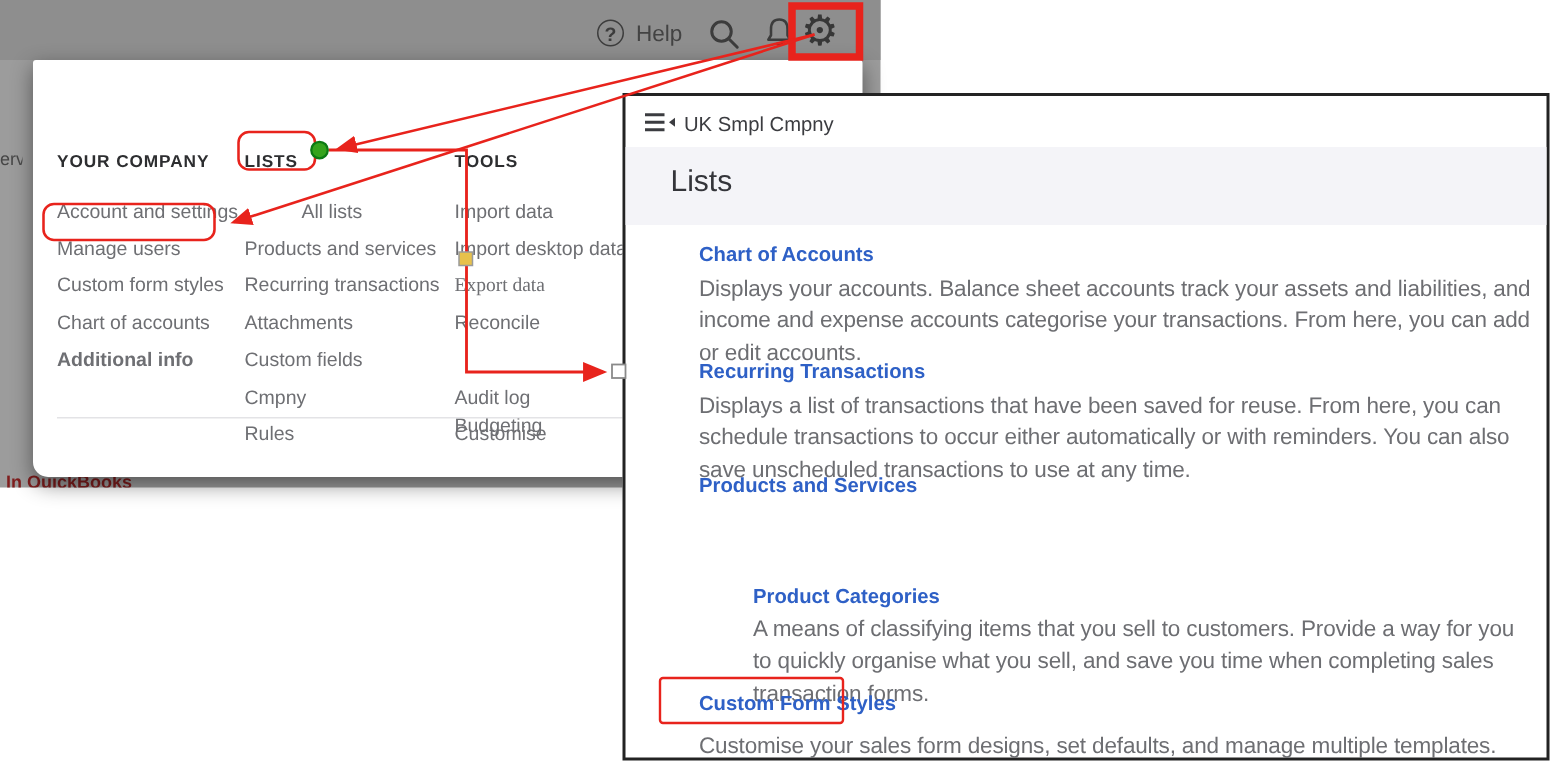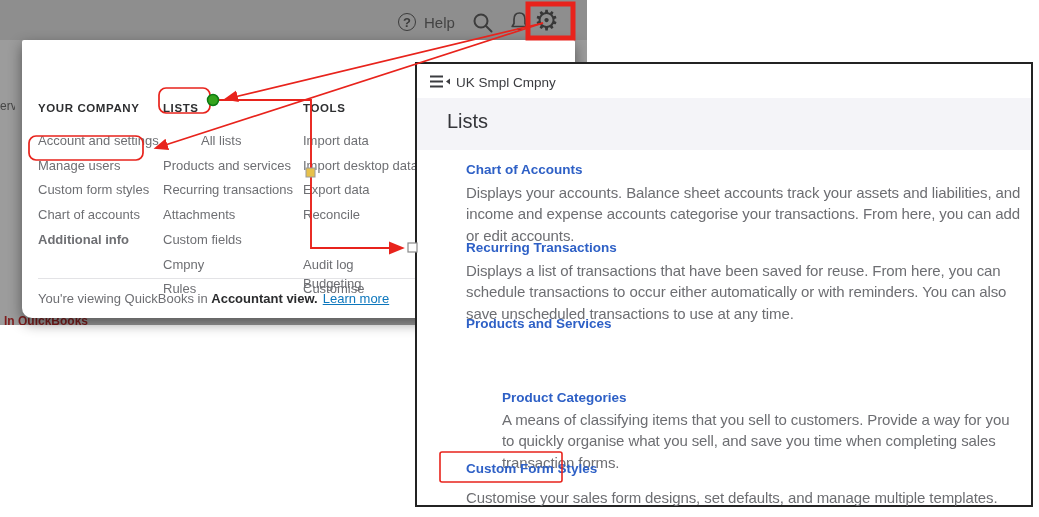--- a/index.html
+++ b/index.html
@@ -76,30 +76,27 @@
     <div class="menu-item" style="left:151px;top:93px;margin-left:28px;">All lists</div>
     <div class="menu-item" style="left:141px;top:118px;">Products and services</div>
     <div class="menu-item" style="left:141px;top:142px;">Recurring transactions</div>
     <div class="menu-item" style="left:141px;top:167px;">Attachments</div>
     <div class="menu-item" style="left:141px;top:192px;">Custom fields</div>
     <div class="menu-item" style="left:141px;top:217px;">Cmpny</div>
     <div class="menu-item" style="left:141px;top:241px;">Rules</div>
 
     <div class="menu-item" style="left:281px;top:93px;">Import data</div>
     <div class="menu-item" style="left:281px;top:118px;">Import desktop data</div>
-    <div class="menu-item" style="left:281px;top:142px;">Export data</div>
+    <div class="menu-item" style="left:281px;top:142px;font-family:Liberation Serif, serif;">Export data</div>
     <div class="menu-item" style="left:281px;top:167px;">Reconcile</div>
     <div class="menu-item" style="left:281px;top:192px;margin-top:44px;">Budgeting</div>
     <div class="menu-item" style="left:281px;top:217px;">Audit log</div>
     <div class="menu-item" style="left:281px;top:241px;">Customise</div>
 
     <div class="abs" id="menu-divider" style="position:absolute;left:16px;top:238px;width:521px;"></div>
-    <div id="menu-footer" style="position:absolute;left:16px;top:251px;">
-      <span>You're viewing QuickBooks in </span><span class="bold">Accountant view.</span><span class="lm">Learn more</span>
-    </div>
   </div>
 
   <div class="abs" id="panel"></div>
   <svg class="abs" style="left:429px;top:74px;z-index:2;" width="22" height="16" viewBox="0 0 22 16">
     <line x1="1" y1="2.5" x2="14" y2="2.5" stroke="#3b3c40" stroke-width="2"></line>
     <line x1="1" y1="7.5" x2="14" y2="7.5" stroke="#3b3c40" stroke-width="2"></line>
     <line x1="1" y1="12.5" x2="14" y2="12.5" stroke="#3b3c40" stroke-width="2"></line>
     <path d="M21 4.5 L17 7.5 L21 10.5 Z" fill="#3b3c40"></path>
   </svg>
   <div class="abs" id="panel-header-title" style="z-index:2;">UK Smpl Cmpny</div>

